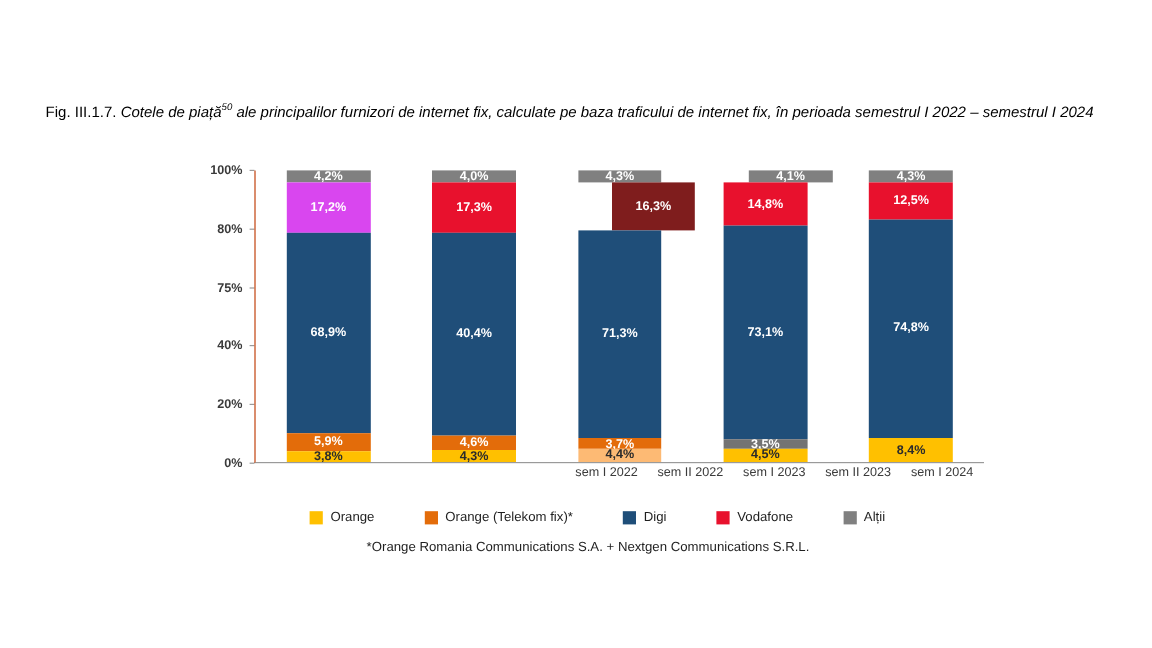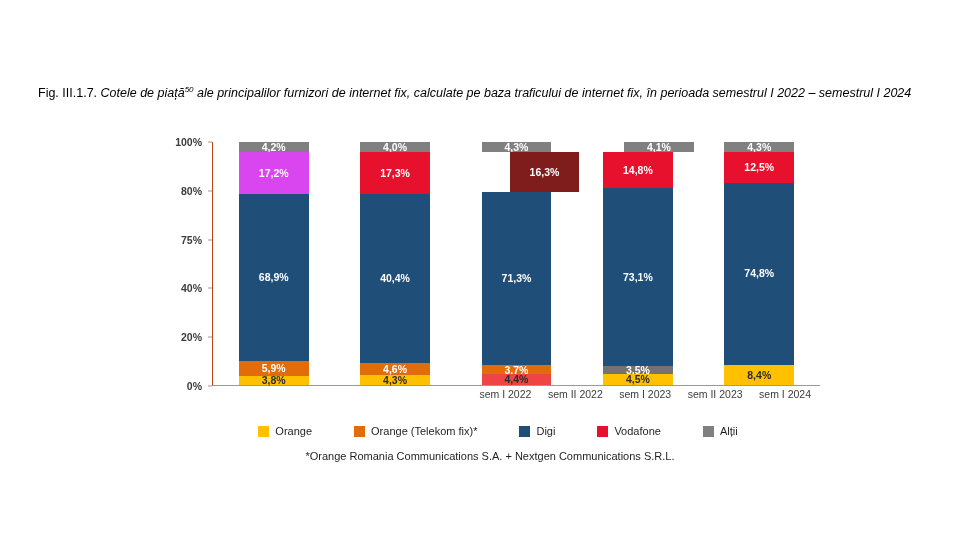--- a/index.html
+++ b/index.html
@@ -240,21 +240,21 @@
             </div>
             <div class="seg" style="height: 16.3%; background: #7f1d1d; margin-left: 28px;">
               <span class="seg-label light">16,3%</span>
             </div>
             <div class="seg" style="height: 71.3%; background: rgb(31, 78, 121);">
               <span class="seg-label light">71,3%</span>
             </div>
             <div class="seg" style="height: 3.7%; background: rgb(227, 108, 10);">
               <span class="seg-label light out-left" style="position: absolute;">3,7%</span>
             </div>
-            <div class="seg" style="height: 4.4%; background: #ef4444;">
+            <div class="seg" style="height: 4.4%; background: #fdba74;">
               <span class="seg-label dark out-left" style="position: absolute;">4,4%</span>
             </div>
           </div>
           <div class="bar-col">
             <div class="seg" style="height: 4.1%; background: rgb(128, 128, 128); margin-left: 21px;">
               <span class="seg-label light out-left" style="position: absolute;">4,1%</span>
             </div>
             <div class="seg" style="height: 14.8%; background: rgb(232, 17, 45);">
               <span class="seg-label light">14,8%</span>
             </div>

